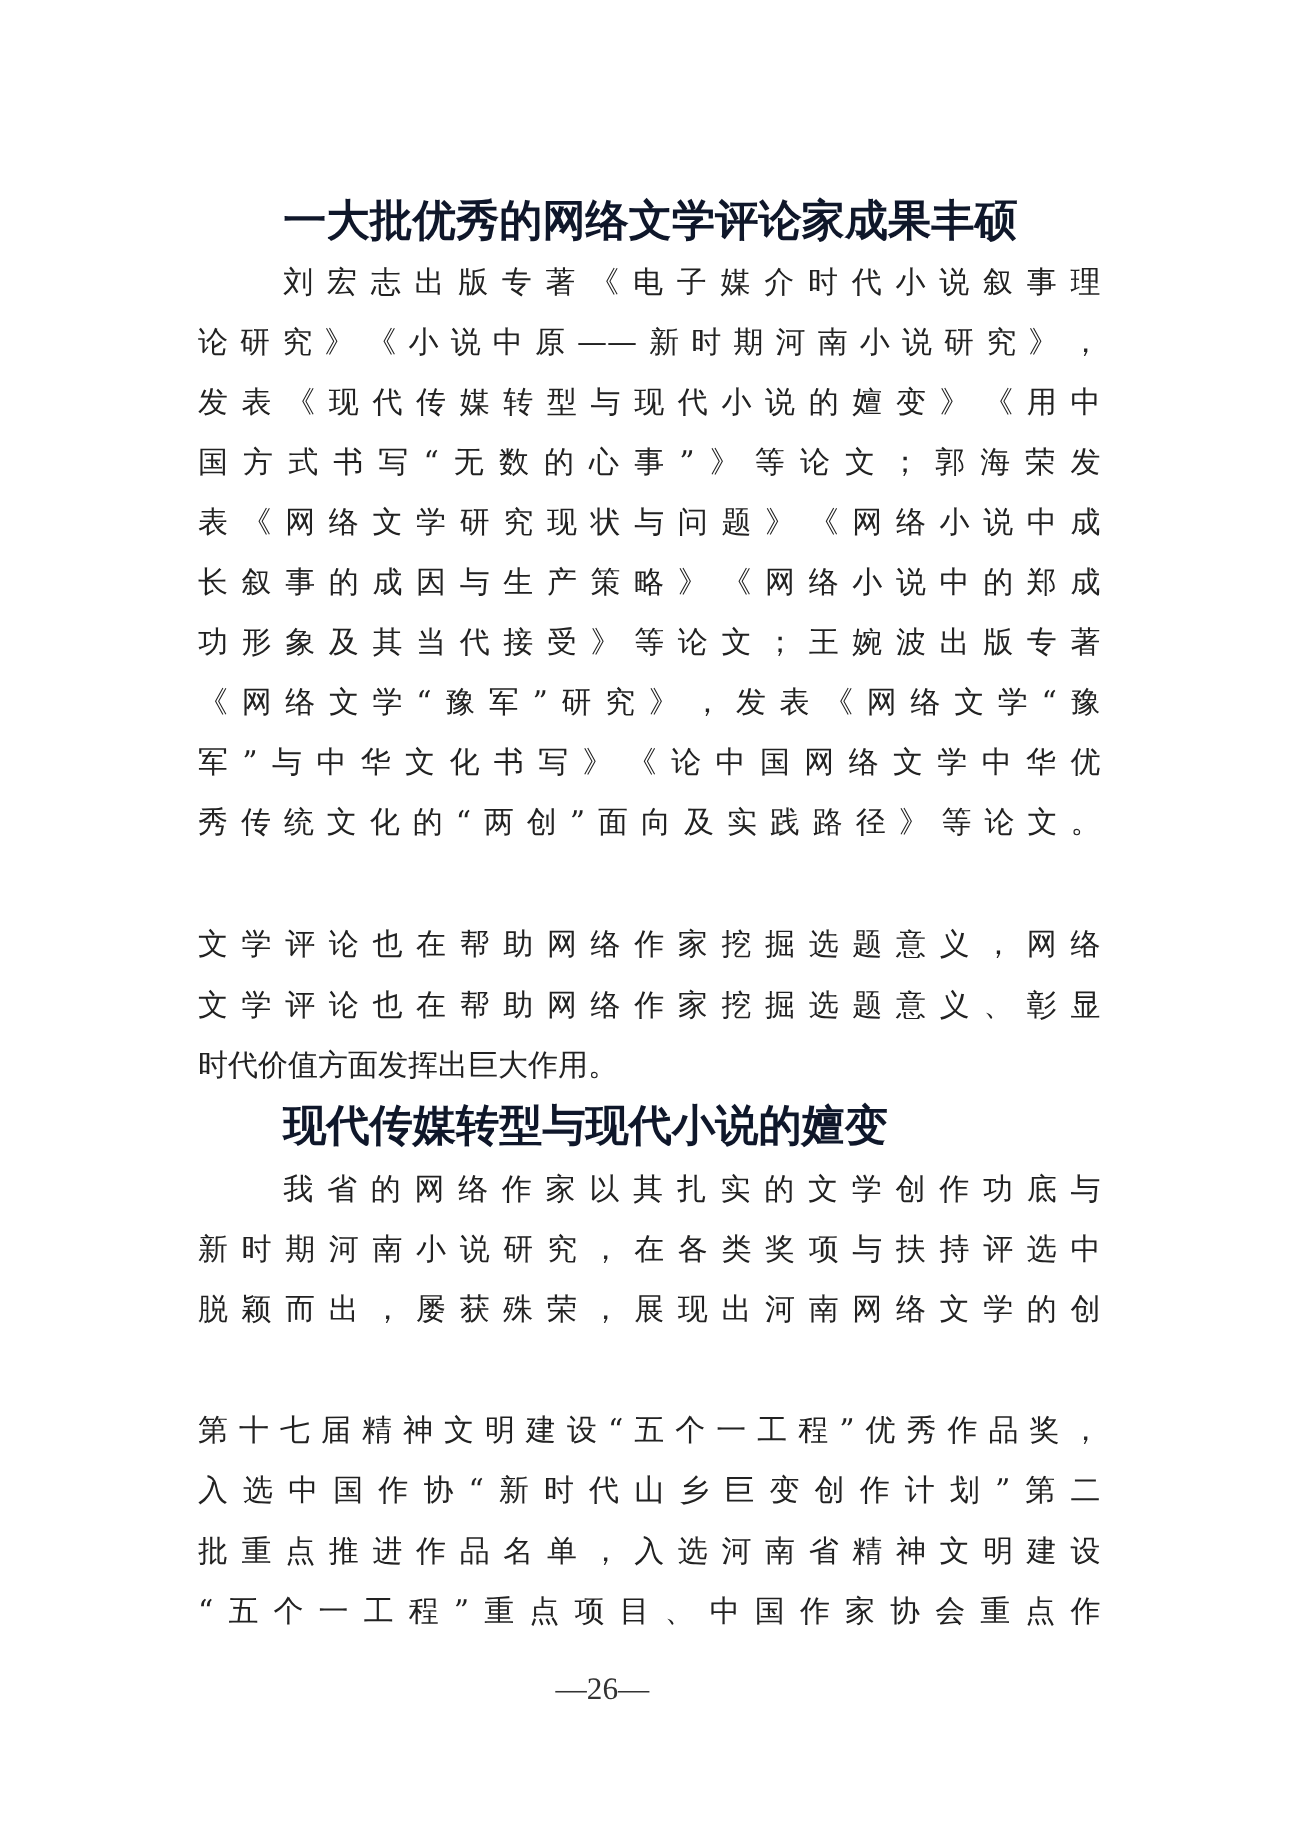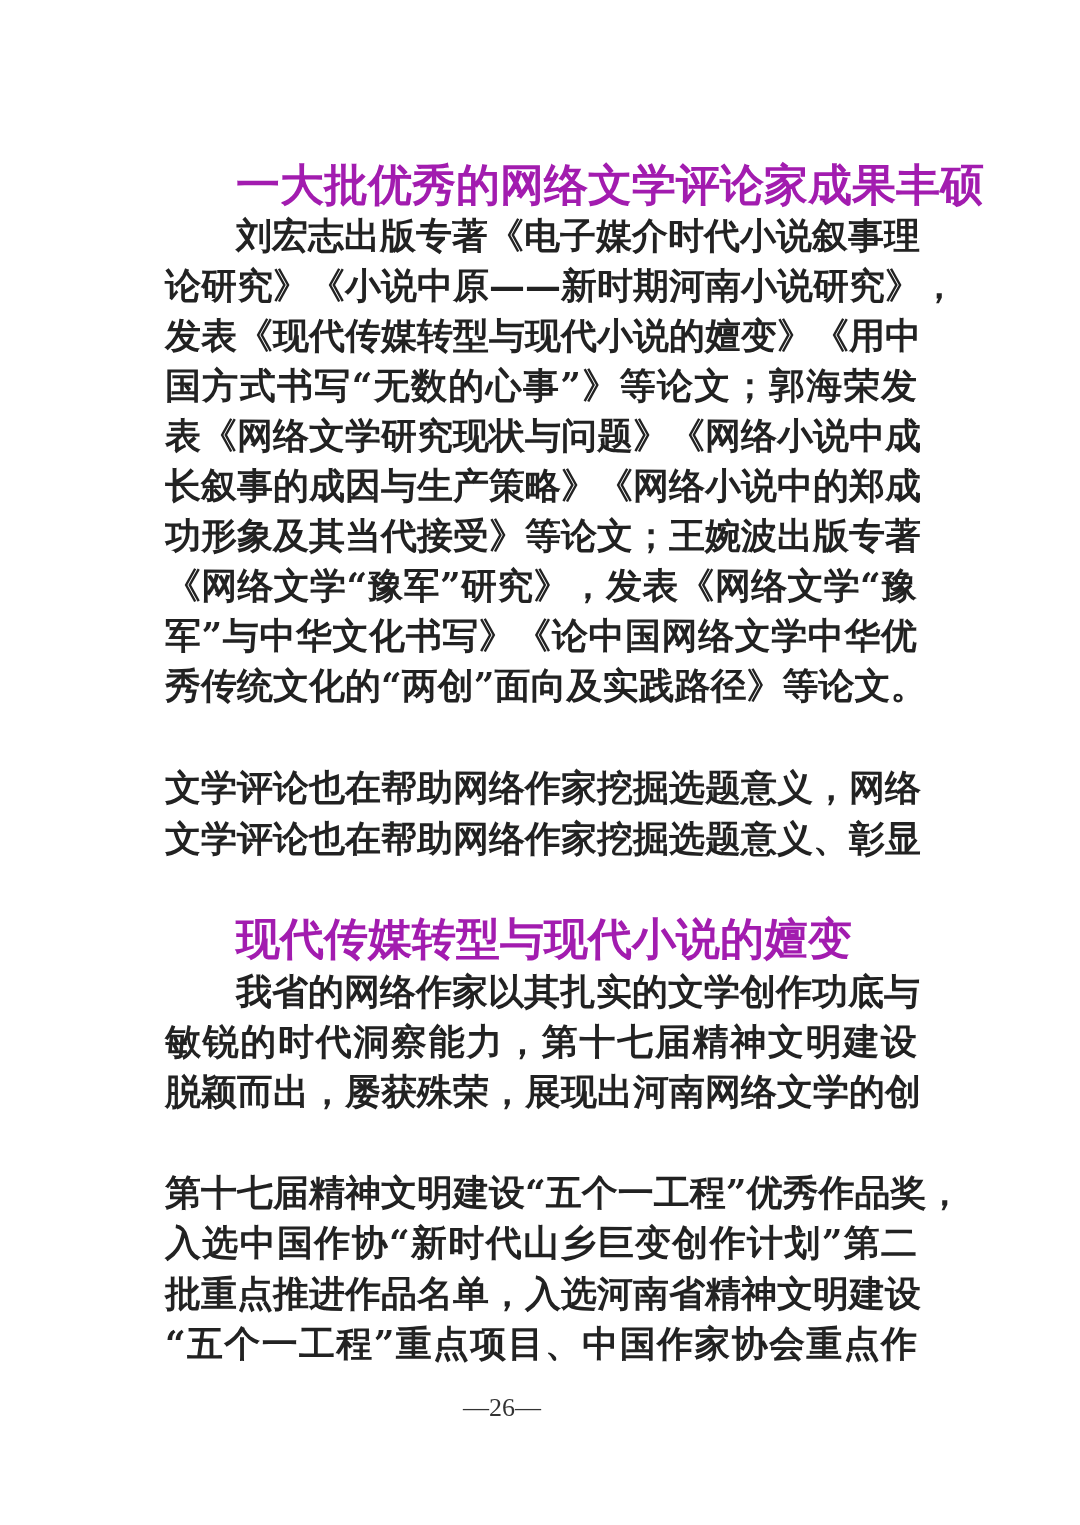--- a/index.html
+++ b/index.html
@@ -3,29 +3,29 @@
 <meta charset="utf-8">
 <style>
   html, body { margin: 0; padding: 0; }
   body {
     width: 1080px; height: 1525px; background: #ffffff; position: relative; overflow: hidden;
     font-family: "DejaVu Serif", "Liberation Serif", serif; color: #1a1a1a;
   }
   .page { position: absolute; left: 0; top: 0; width: 1080px; height: 1525px; }
   .line {
     position: absolute; left: 165px; width: 752px; height: 50px;
-    font-size: 36px; line-height: 50px; white-space: nowrap;
+    font-size: 25px; line-height: 50px; white-space: nowrap;
     text-align: justify; text-align-last: justify; letter-spacing: 0;
-    font-family: "DejaVu Serif", "Liberation Serif", serif; color: #222; font-weight: bold;
+    font-family: "DejaVu Serif", "Liberation Serif", serif; color: #222;
   }
   .line.indent { left: 236px; width: 681px; }
   .line.last { text-align-last: left; }
   .heading {
-    position: absolute; left: 236px; height: 50px; font-size: 44px; line-height: 50px;
-    font-weight: bold; white-space: nowrap; color: #a21caf;
+    position: absolute; left: 236px; height: 50px; font-size: 36px; line-height: 50px;
+    font-weight: bold; white-space: nowrap; color: #0f172a;
     font-family: "DejaVu Sans", "Liberation Sans", sans-serif;
   }
   .page-number {
     position: absolute; left: 0; width: 1004px; top: 1393px; text-align: center;
     font-size: 26px; color: #333; font-family: "Liberation Serif", "DejaVu Serif", serif;
   }
 </style>
 </head>
 <body>
 
@@ -38,25 +38,26 @@
   <div class="line" style="top:310px;">发表《现代传媒转型与现代小说的嬗变》《用中</div>
   <div class="line" style="top:360px;">国方式书写“无数的心事”》等论文；郭海荣发</div>
   <div class="line" style="top:410px;">表《网络文学研究现状与问题》《网络小说中成</div>
   <div class="line" style="top:460px;">长叙事的成因与生产策略》《网络小说中的郑成</div>
   <div class="line" style="top:510px;">功形象及其当代接受》等论文；王婉波出版专著</div>
   <div class="line" style="top:560px;">《网络文学“豫军”研究》，发表《网络文学“豫</div>
   <div class="line" style="top:610px;">军”与中华文化书写》《论中国网络文学中华优</div>
   <div class="line" style="top:660px;">秀传统文化的“两创”面向及实践路径》等论文。</div>
   <div class="line" style="top:762px;">文学评论也在帮助网络作家挖掘选题意义，网络</div>
   <div class="line" style="top:813px;">文学评论也在帮助网络作家挖掘选题意义、彰显</div>
+  <div class="line last" style="top:863px;">时代价值方面发挥出巨大作用。</div>
 
   <div class="heading" style="top:914px;">现代传媒转型与现代小说的嬗变</div>
 
   <div class="line indent" style="top:966px;">我省的网络作家以其扎实的文学创作功底与</div>
-  <div class="line" style="top:1016px;">敏锐的时代洞察能力，第十七届精神文明建设</div>
+  <div class="line" style="top:1016px;">新时期河南小说研究，在各类奖项与扶持评选中</div>
   <div class="line" style="top:1066px;">脱颖而出，屡获殊荣，展现出河南网络文学的创</div>
   <div class="line" style="top:1167px;">第十七届精神文明建设“五个一工程”优秀作品奖，</div>
   <div class="line" style="top:1217px;">入选中国作协“新时代山乡巨变创作计划”第二</div>
   <div class="line" style="top:1268px;">批重点推进作品名单，入选河南省精神文明建设</div>
   <div class="line" style="top:1318px;">“五个一工程”重点项目、中国作家协会重点作</div>
 
   <div class="page-number">—26—</div>
 </div>
 
 </body></html>

